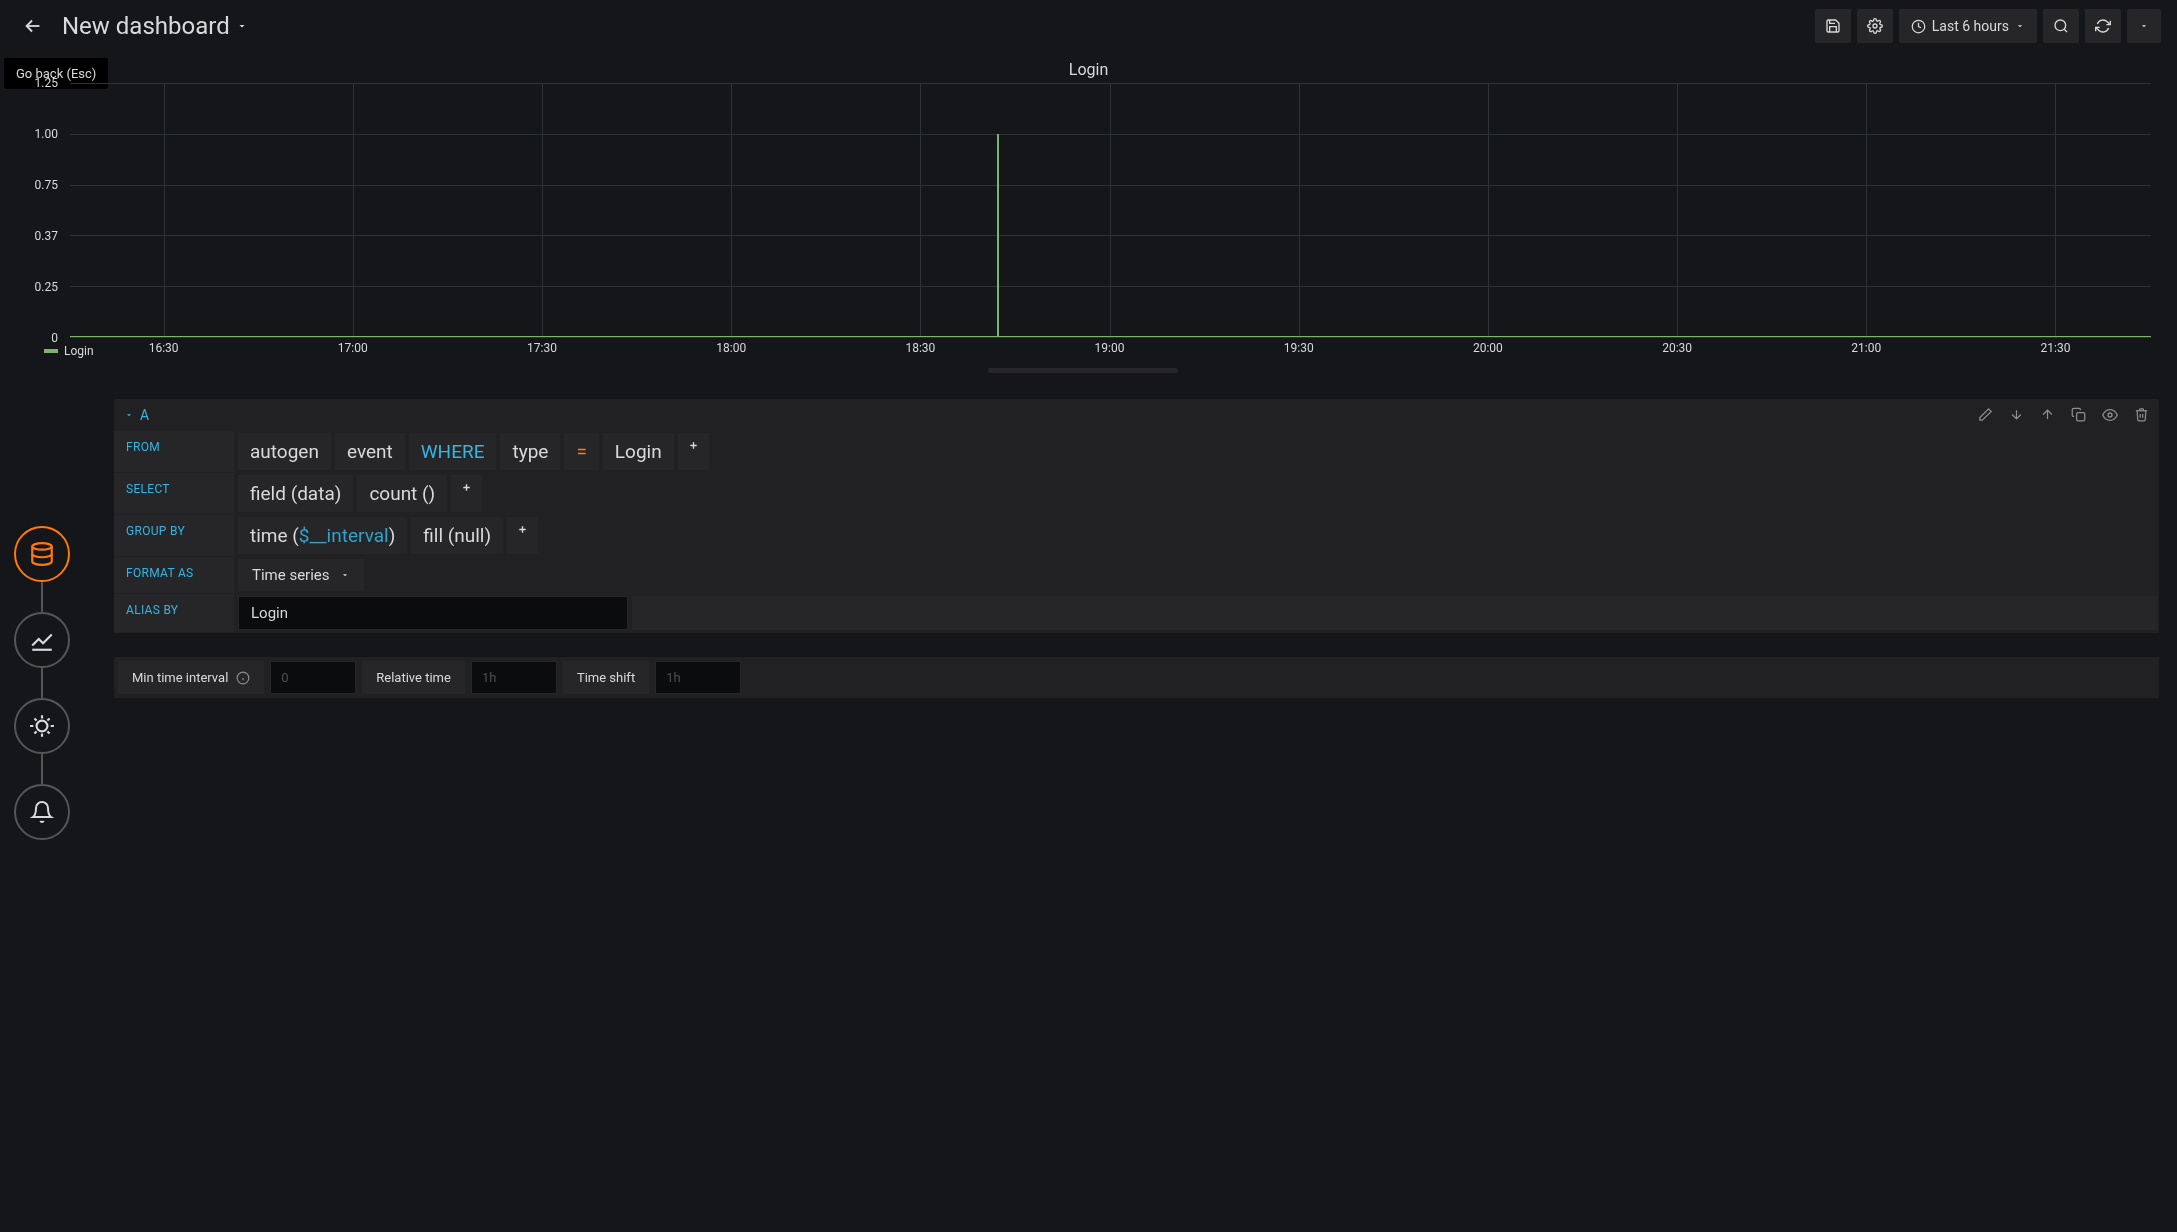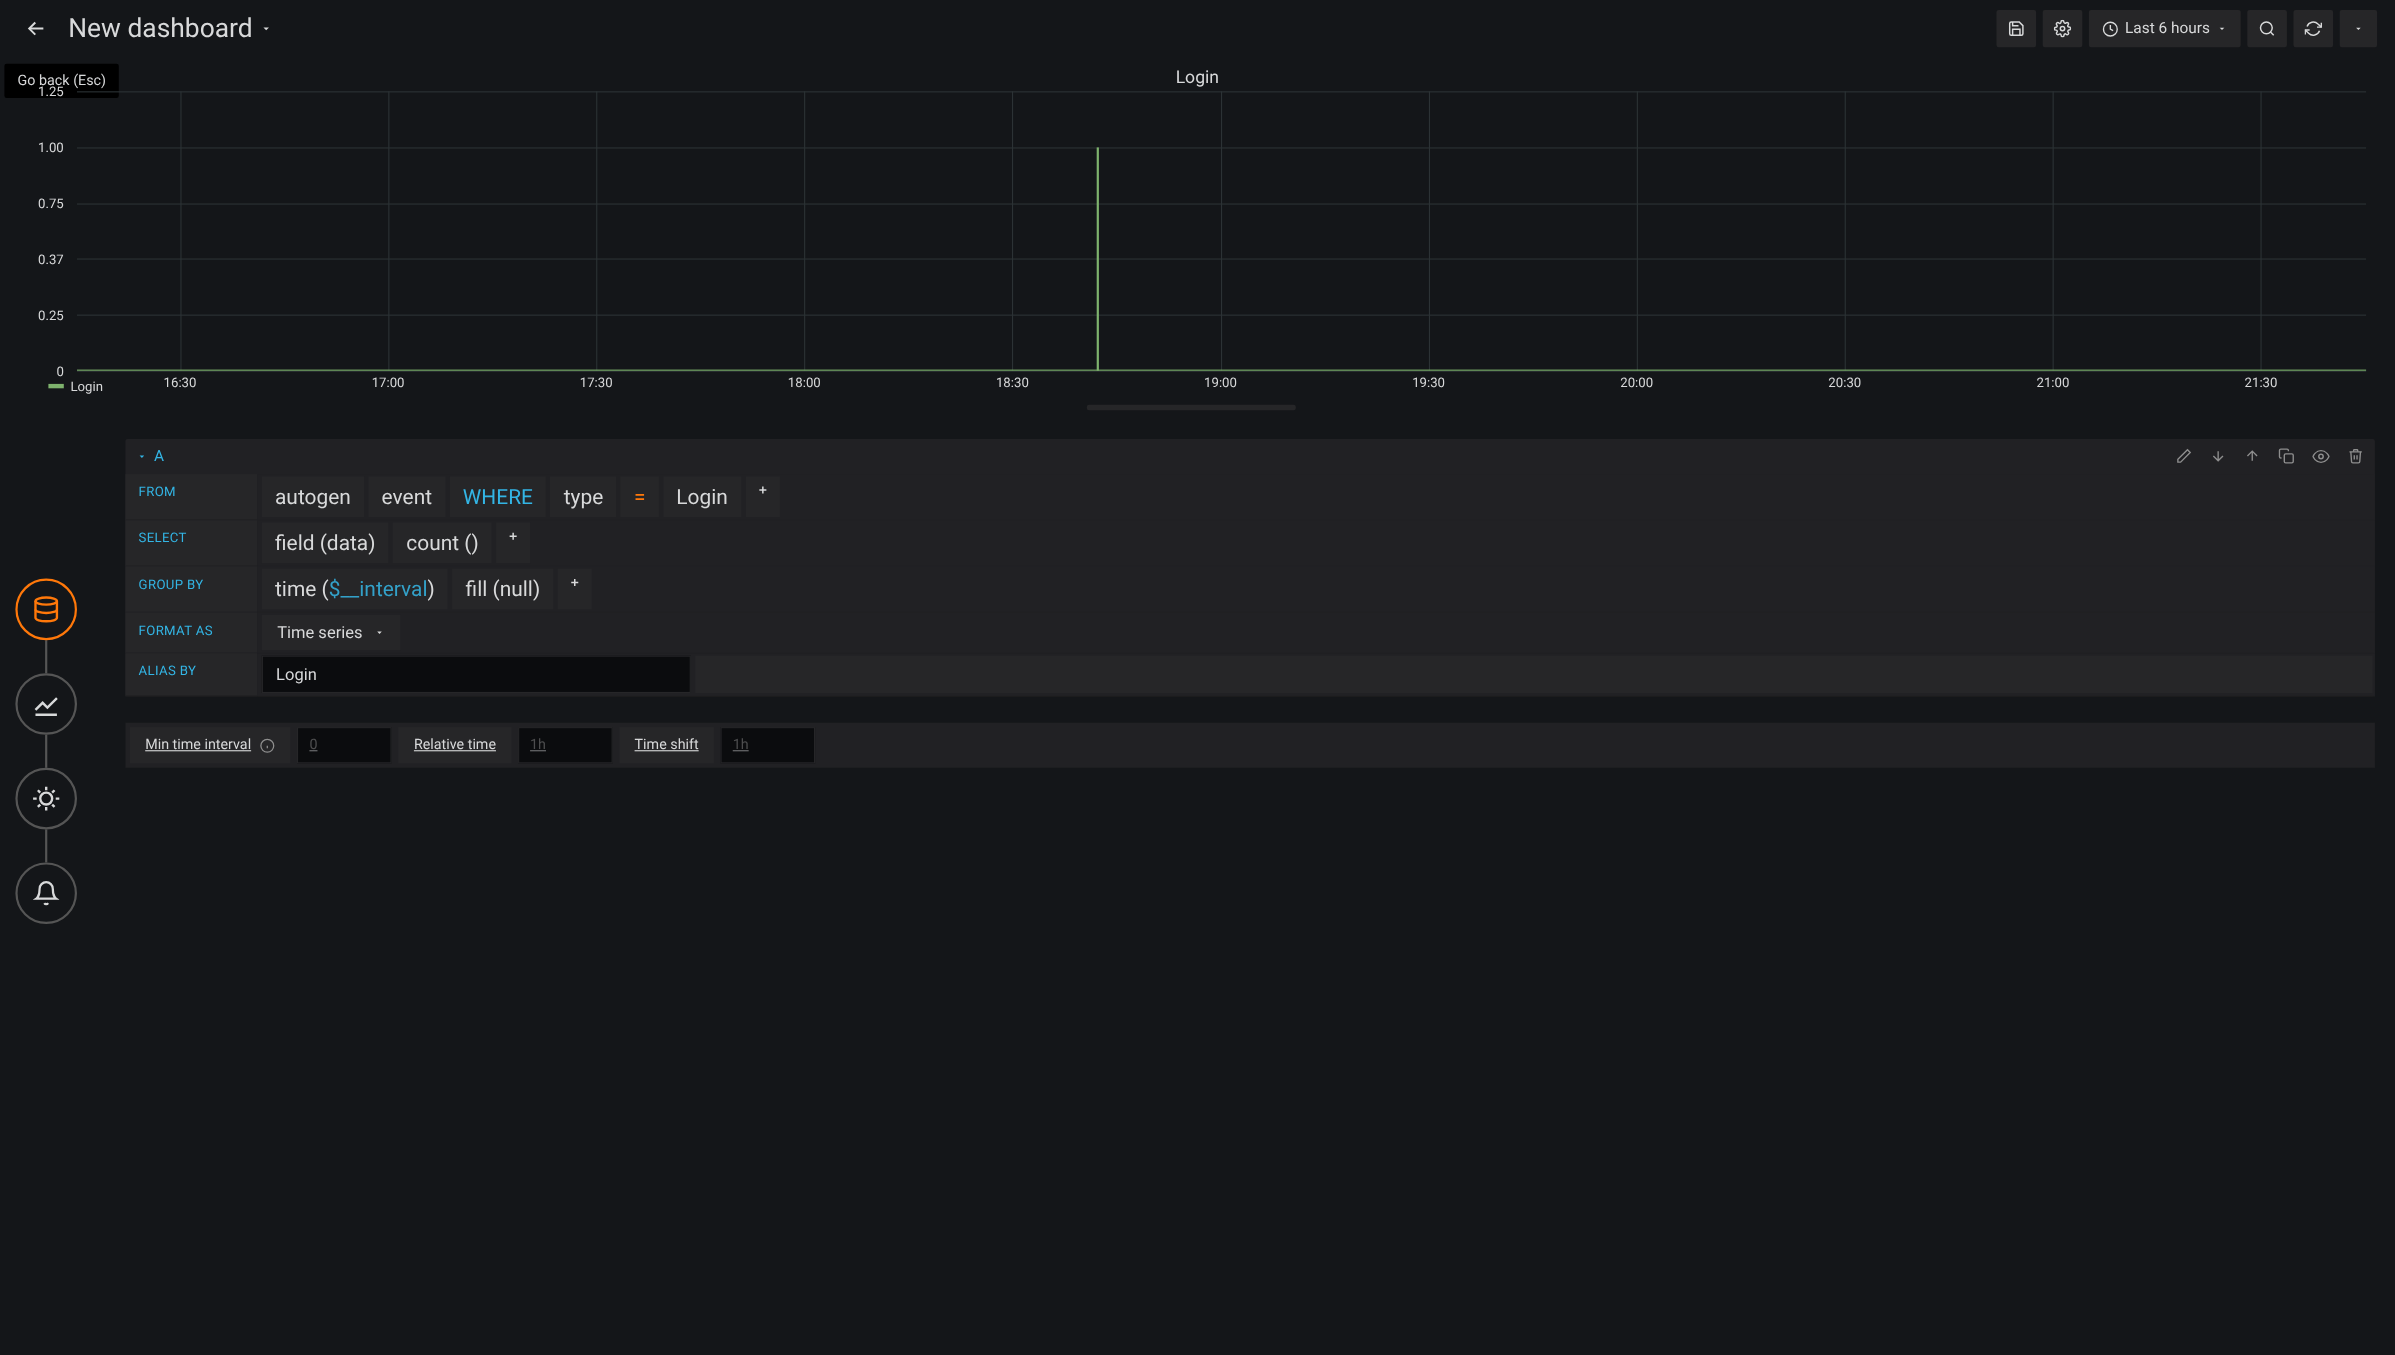--- a/index.html
+++ b/index.html
@@ -70,21 +70,21 @@
 .seg { background:#262628; padding:7px 12px; font-size:19px; color:#d8d9da; cursor:pointer; white-space:nowrap; }
 .seg.kw { color:#33b5e5; }
 .seg.op { color:#ff780a; }
 .seg.add { padding:7px 10px; }
 .seg.var .vtext { color:#33a1c9; }
 .seg.select { display:flex; align-items:center; gap:10px; font-size:15px; padding:7px 14px; }
 .seg.input { background:#0b0c0e; border:1px solid #262628; min-width:390px; font-size:15px; padding:7px 12px; }
 .seg.fill { flex:1; background:#262628; }
 
 
-.opts-row { margin-top:24px; background:#212124; padding:4px; display:flex; gap:6px; align-items:center;text-decoration:underline; }
+.opts-row { margin-top:24px; background:#212124; padding:4px; display:flex; gap:6px; align-items:center; }
 .opt-label { background:#262628; padding:9px 14px; font-size:13px; color:#d8d9da; display:flex; align-items:center; gap:8px; }
 .opt-input { background:#0b0c0e; border:1px solid #262628; padding:8px 10px; min-width:86px; font-size:13px; color:#8e8e8e; }
 .info-icon { color:#8e8e8e; }
 
 svg { display:block; }
 </style>
 </head>
 <body>
 
 <div class="topbar">

